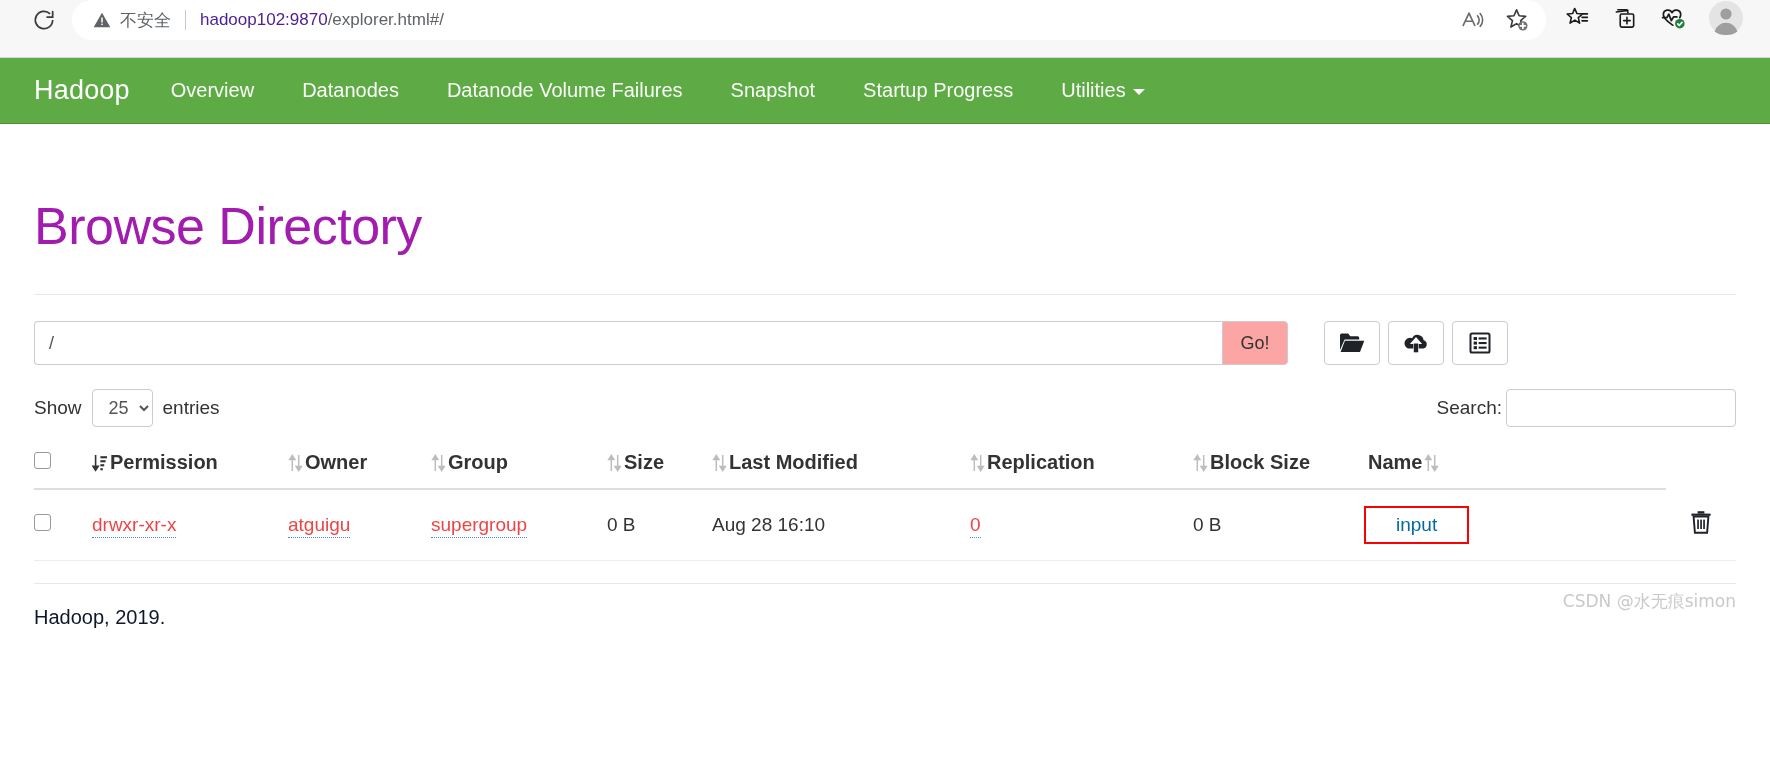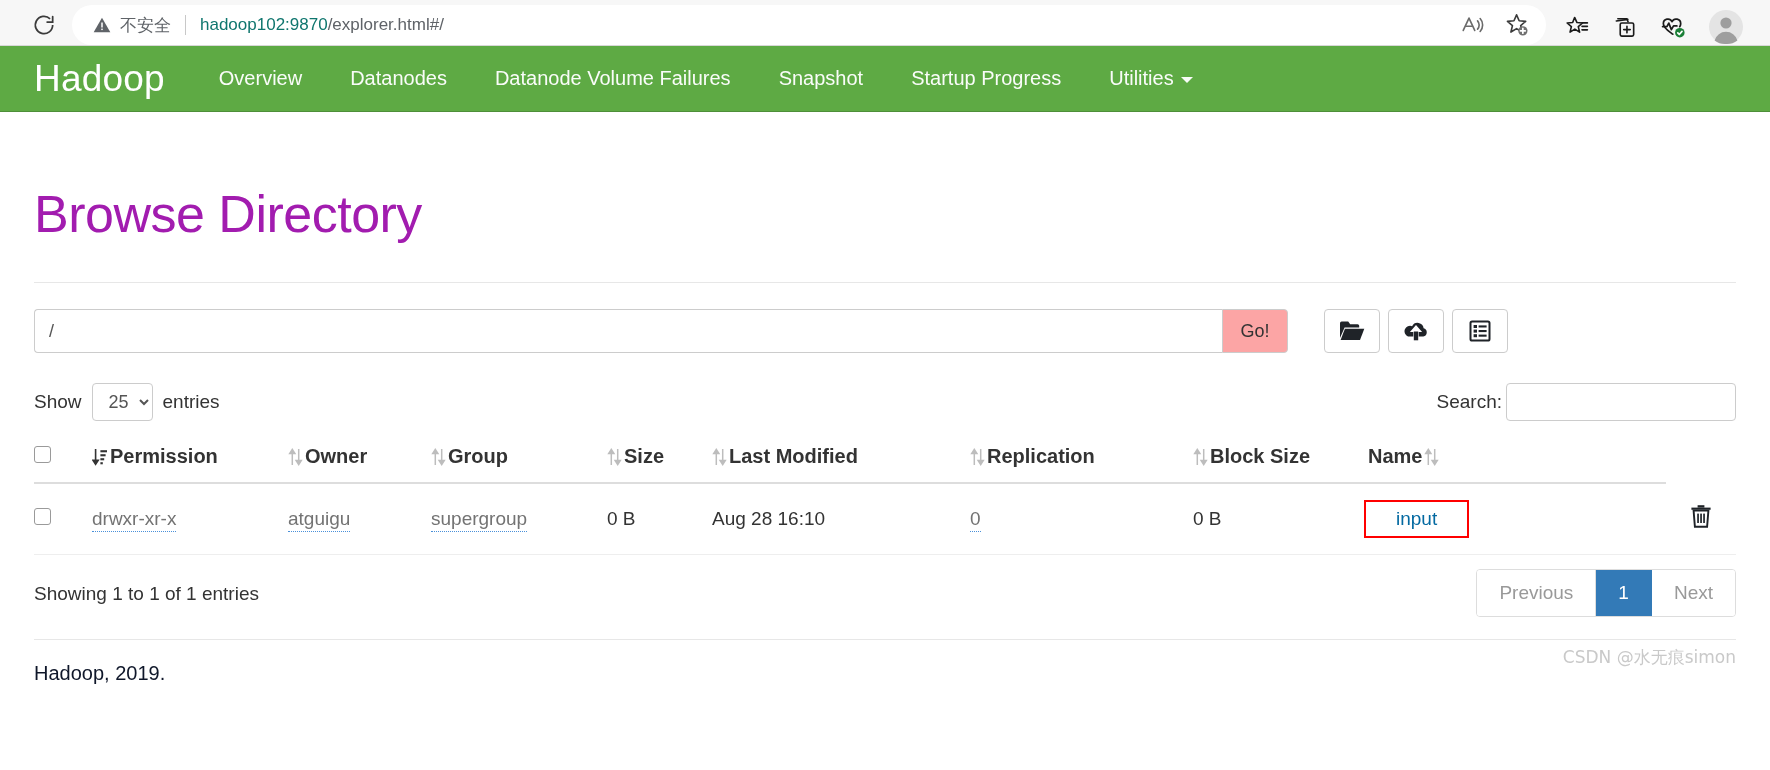--- a/index.html
+++ b/index.html
@@ -6,24 +6,24 @@
   html, body {
     margin: 0; padding: 0;
     width: 1770px; height: 770px;
     background: #ffffff;
     font-family: "Liberation Sans", sans-serif;
     overflow: hidden;
   }
 
   
   .browser-bar {
-    height: 46px;
+    height: 58px;
     background: #f7f7f7;
     display: flex;
-    align-items: flex-end;
+    align-items: flex-start;
     padding: 0 12px;
     border-bottom: 1px solid #d8d8d8;
     position: relative;
   }
   .reload-btn {
     width: 40px; height: 40px;
     margin: 0 8px 0 12px;
     display: flex; align-items: center; justify-content: center;
     border-radius: 50%;
     flex: 0 0 auto;
@@ -44,40 +44,40 @@
     font-size: 17px; color: #5f6368; white-space: nowrap;
     font-family: "DejaVu Sans", sans-serif;
   }
   .omni-divider {
     width: 1px; height: 20px; background: #c8c8c8; margin: 0 14px; flex: 0 0 auto;
   }
   .url-text {
     font-size: 17px; color: #5f6368; white-space: nowrap;
     font-family: "Liberation Sans", sans-serif;
   }
-  .url-text .host { color: #0f766e; }
+  .url-text .host { color: #4c1d95; }
   .omni-right { margin-left: auto; display: flex; align-items: center; gap: 18px; padding-right: 6px; }
   .toolbar-right { display: flex; align-items: center; gap: 22px; padding: 0 14px 0 10px; flex: 0 0 auto; }
   .ticon { width: 26px; height: 26px; display: block; }
   .avatar-wrap { width: 36px; height: 36px; }
 
   
   .navbar {
     height: 66px;
     background: #5eaa44;
     display: flex;
     align-items: center;
     padding-left: 34px;
     border-bottom: 1px solid #4e8f39;
   }
   .brand {
     color: #ffffff;
-    font-size: 37px;
+    font-size: 27px;
     font-weight: normal;
-    margin-right: 32px;
+    margin-right: 19px;
     letter-spacing: .2px;
   }
   .nav-links { display: flex; align-items: center; gap: 4px; }
   .nav-link {
     color: #ffffff;
     font-size: 20px;
     padding: 0 22px;
     white-space: nowrap;
     text-decoration: none;
     opacity: .97;
@@ -147,21 +147,21 @@
     border: 1px solid #cccccc;
     border-radius: 4px;
     background: #ffffff;
     display: flex; align-items: center; justify-content: center;
     cursor: pointer;
   }
 
   
   .table-controls {
     display: flex; align-items: center;
-    margin-top: 30px;
+    margin-top: 24px;
   }
   .show-entries { display: flex; align-items: center; font-size: 19px; color: #333333; gap: 10px; }
   .len-select {
     height: 38px;
     font-size: 18px;
     color: #555555;
     border: 1px solid #cccccc;
     border-radius: 4px;
     padding: 0 6px 0 12px;
     background: #ffffff;
@@ -205,21 +205,21 @@
   .th-inner { display: flex; align-items: center; gap: 2px; }
   .sort-ico { flex: 0 0 auto; }
   .chk {
     width: 17px; height: 17px;
     border: 1px solid #9a9a9a;
     border-radius: 3px;
     background: #ffffff;
     display: inline-block;
   }
   .link-dotted {
-    color: #737373;
+    color: #ef4444;
     text-decoration: none;
     border-bottom: 1px dotted #4a90d9;
     padding-bottom: 2px;
     cursor: pointer;
   }
   .name-link { color: #0369a1; text-decoration: none; cursor: pointer; }
   .name-cell { position: relative; }
   .name-highlight {
     display: inline-block;
     border: 2px solid #ff0000;
@@ -523,26 +523,18 @@
             <path d="M4.6 7.6h14.8l-1.3 16.2H5.9z" fill="none" stroke="#1f2328" stroke-width="1.9"></path>
             <rect x="8.2" y="10.6" width="1.7" height="9.4" fill="#1f2328"></rect>
             <rect x="11.2" y="10.6" width="1.7" height="9.4" fill="#1f2328"></rect>
             <rect x="14.2" y="10.6" width="1.7" height="9.4" fill="#1f2328"></rect>
           </svg>
         </td>
       </tr>
     </tbody>
   </table>
 
-  <div class="table-footer">
-    <div class="dt-info">Showing 1 to 1 of 1 entries</div>
-    <div class="pager">
-      <div class="pg">Previous</div>
-      <div class="pg active">1</div>
-      <div class="pg">Next</div>
-    </div>
-  </div>
 
   <hr class="footer-hr">
   <div class="footer-text">Hadoop, 2019.</div>
 
   <div class="watermark">CSDN @水无痕simon</div>
 </div>
 
 </body></html>

